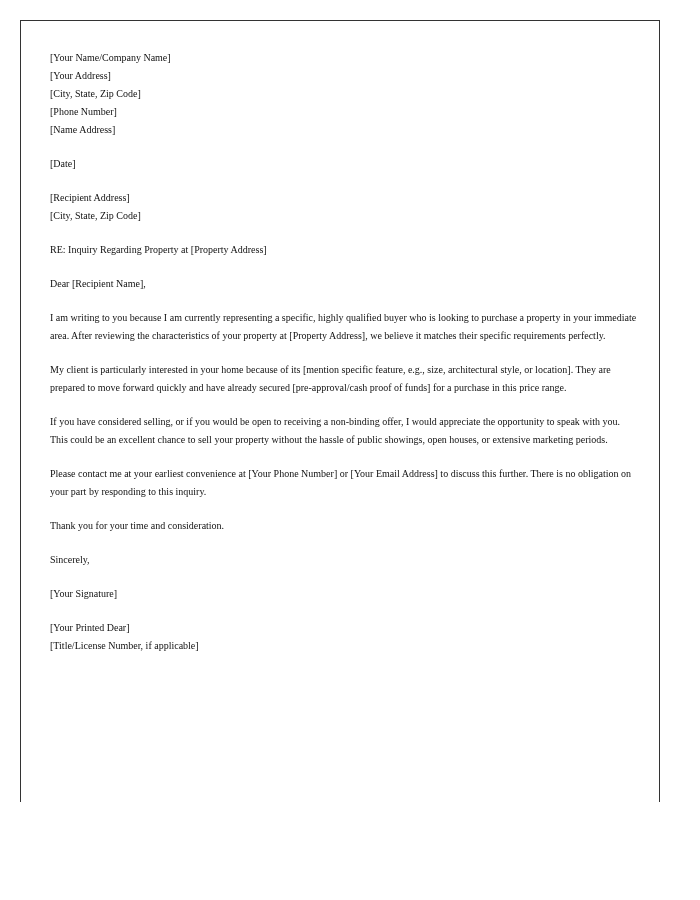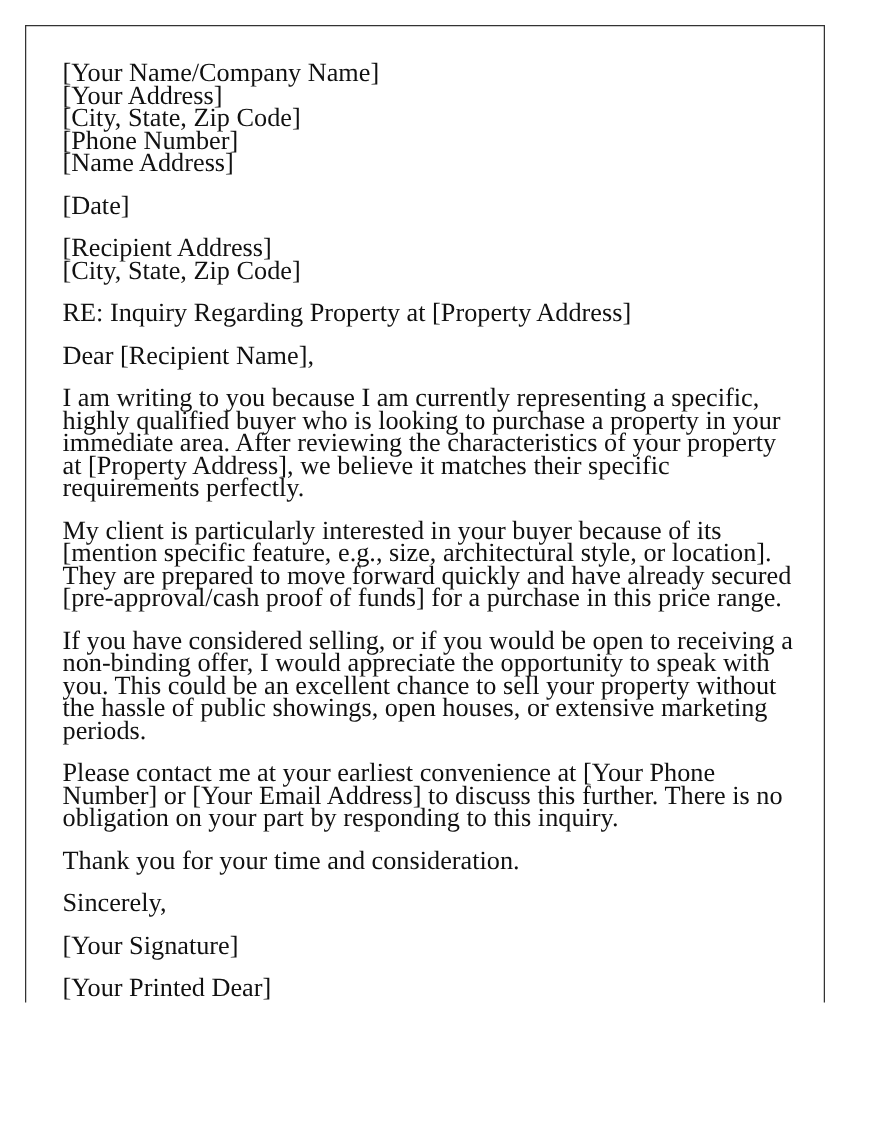--- a/index.html
+++ b/index.html
@@ -11,21 +11,21 @@
     border-top: 1px solid #333;
     border-left: 1px solid #333;
     border-right: 1px solid #333;
     box-sizing: border-box;
   }
   .content {
     position: absolute;
     left: 29px; top: 28px;
     width: 590px;
     font-family: "Liberation Serif", serif;
-    font-size: 21px;
+    font-size: 10px;
     line-height: 18px;
     color: #111;
   }
   .content p { margin: 0 0 16px 0; }
   .content .line { display: block; }
   .bold { font-weight: normal; }
 </style>
 </head>
 <body>
 
@@ -39,23 +39,24 @@
       <span class="line">[Name Address]</span>
     </p>
     <p>[Date]</p>
     <p>
       <span class="line">[Recipient Address]</span>
       <span class="line">[City, State, Zip Code]</span>
     </p>
     <p class="bold">RE: Inquiry Regarding Property at [Property Address]</p>
     <p>Dear [Recipient Name],</p>
     <p>I am writing to you because I am currently representing a specific, highly qualified buyer who is looking to purchase a property in your immediate area. After reviewing the characteristics of your property at [Property Address], we believe it matches their specific requirements perfectly.</p>
-    <p>My client is particularly interested in your buyer because of its [mention specific feature, e.g., size, architectural style, or location]. They are prepared to move forward quickly and have already secured [pre-approval/cash proof of funds] for a purchase in this price range.</p>
+    <p>My client is particularly interested in your home because of its [mention specific feature, e.g., size, architectural style, or location]. They are prepared to move forward quickly and have already secured [pre-approval/cash proof of funds] for a purchase in this price range.</p>
     <p>If you have considered selling, or if you would be open to receiving a non-binding offer, I would appreciate the opportunity to speak with you. This could be an excellent chance to sell your property without the hassle of public showings, open houses, or extensive marketing periods.</p>
     <p>Please contact me at your earliest convenience at [Your Phone Number] or [Your Email Address] to discuss this further. There is no obligation on your part by responding to this inquiry.</p>
     <p>Thank you for your time and consideration.</p>
     <p>Sincerely,</p>
     <p>[Your Signature]</p>
     <p>
       <span class="line">[Your Printed Dear]</span>
+      <span class="line">[Title/License Number, if applicable]</span>
     </p>
   </div>
 </div>
 
 </body></html>

